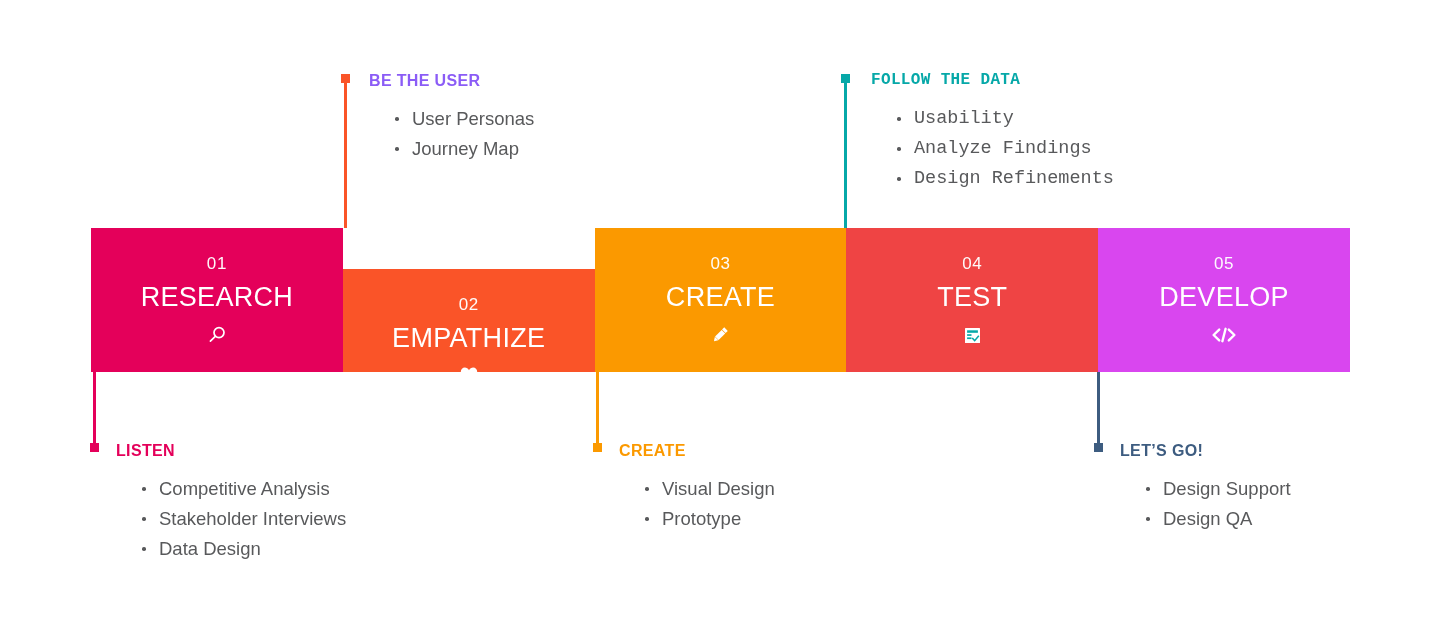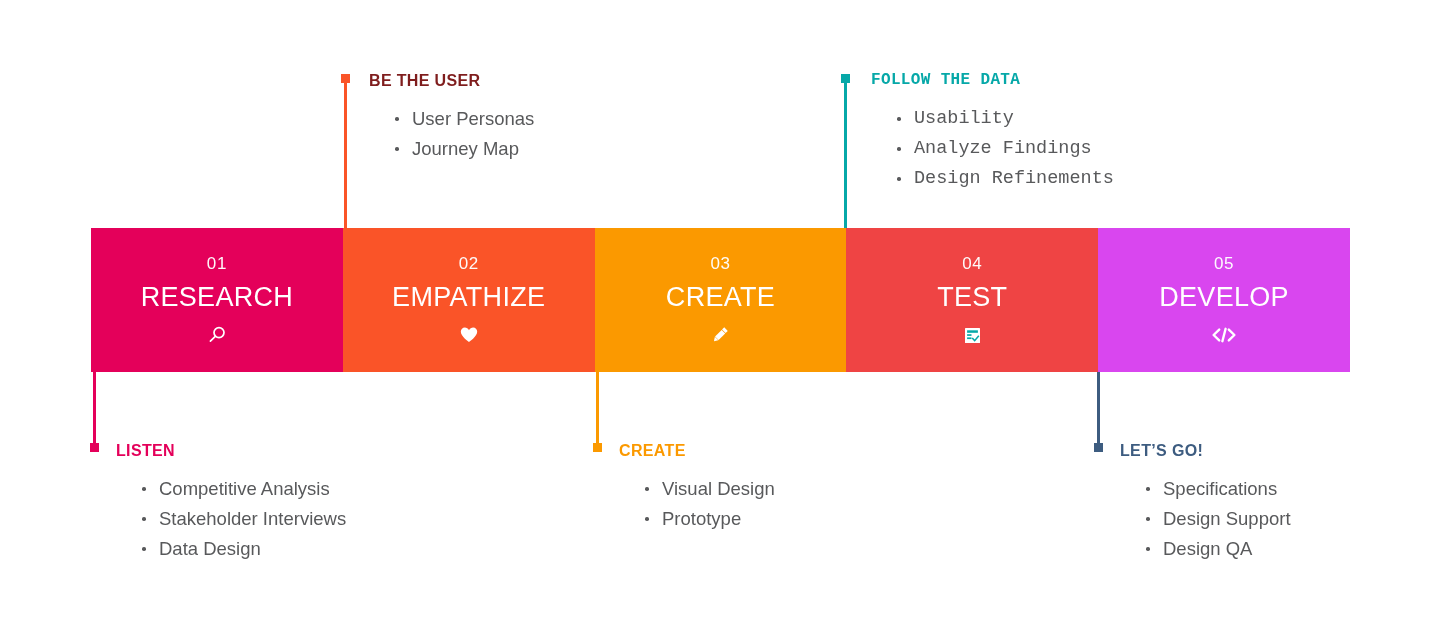--- a/index.html
+++ b/index.html
@@ -145,21 +145,21 @@
       <div class="stage-number">01</div>
       <div class="stage-title">RESEARCH</div>
       <div class="stage-icon">
         <svg width="20" height="20" viewBox="0 0 20 20" aria-hidden="true">
           <circle cx="12" cy="7.6" r="5" fill="none" stroke="#ffffff" stroke-width="1.7"></circle>
           <line x1="8.3" y1="11.3" x2="3.4" y2="16.2" stroke="#ffffff" stroke-width="1.7" stroke-linecap="round"></line>
         </svg>
       </div>
     </div>
 
-    <div class="stage-cell" style="background:#fa5428;">
+    <div class="stage-cell" style="background:#fa5428;margin-top:41px;">
       <div class="stage-number">02</div>
       <div class="stage-title">EMPATHIZE</div>
       <div class="stage-icon">
         <svg width="20" height="20" viewBox="0 0 20 20" aria-hidden="true">
           <path d="M10 17 C10 17 1.8 11.6 1.8 6.8 C1.8 4.2 3.7 2.6 5.8 2.6 C7.5 2.6 9.2 3.7 10 5.3 C10.8 3.7 12.5 2.6 14.2 2.6 C16.3 2.6 18.2 4.2 18.2 6.8 C18.2 11.6 10 17 10 17 Z" fill="#ffffff"></path>
         </svg>
       </div>
     </div>
 
     <div class="stage-cell" style="background:#fb9900;">
@@ -198,21 +198,21 @@
           <polyline points="8.2,3.6 2.6,9 8.2,14.4" fill="none" stroke="#ffffff" stroke-width="2.4" stroke-linecap="round" stroke-linejoin="round"></polyline>
           <polyline points="17.8,3.6 23.4,9 17.8,14.4" fill="none" stroke="#ffffff" stroke-width="2.4" stroke-linecap="round" stroke-linejoin="round"></polyline>
           <line x1="14.6" y1="2.8" x2="11.4" y2="15.2" stroke="#ffffff" stroke-width="2.4" stroke-linecap="round"></line>
         </svg>
       </div>
     </div>
 
   </div>
 
   <div class="callout" style="left:369px; top:71px;">
-    <div class="callout-title" style="color:#7f1d1d;">BE THE USER</div>
+    <div class="callout-title" style="color:#8b5cf6;">BE THE USER</div>
     <ul class="callout-list">
       <li>User Personas</li>
       <li>Journey Map</li>
     </ul>
   </div>
 
   <div class="callout" style="left:871px; top:71px;font-family:Liberation Mono, monospace;">
     <div class="callout-title" style="color:#06a8a8;">FOLLOW THE DATA</div>
     <ul class="callout-list">
       <li>Usability</li>
@@ -234,19 +234,18 @@
     <div class="callout-title" style="color:#fb9900;">CREATE</div>
     <ul class="callout-list">
       <li>Visual Design</li>
       <li>Prototype</li>
     </ul>
   </div>
 
   <div class="callout" style="left:1120px; top:441px;">
     <div class="callout-title" style="color:#3d5c80;">LET’S GO!</div>
     <ul class="callout-list">
-      <li>Specifications</li>
       <li>Design Support</li>
       <li>Design QA</li>
     </ul>
   </div>
 
 </div>
 
 </body></html>

